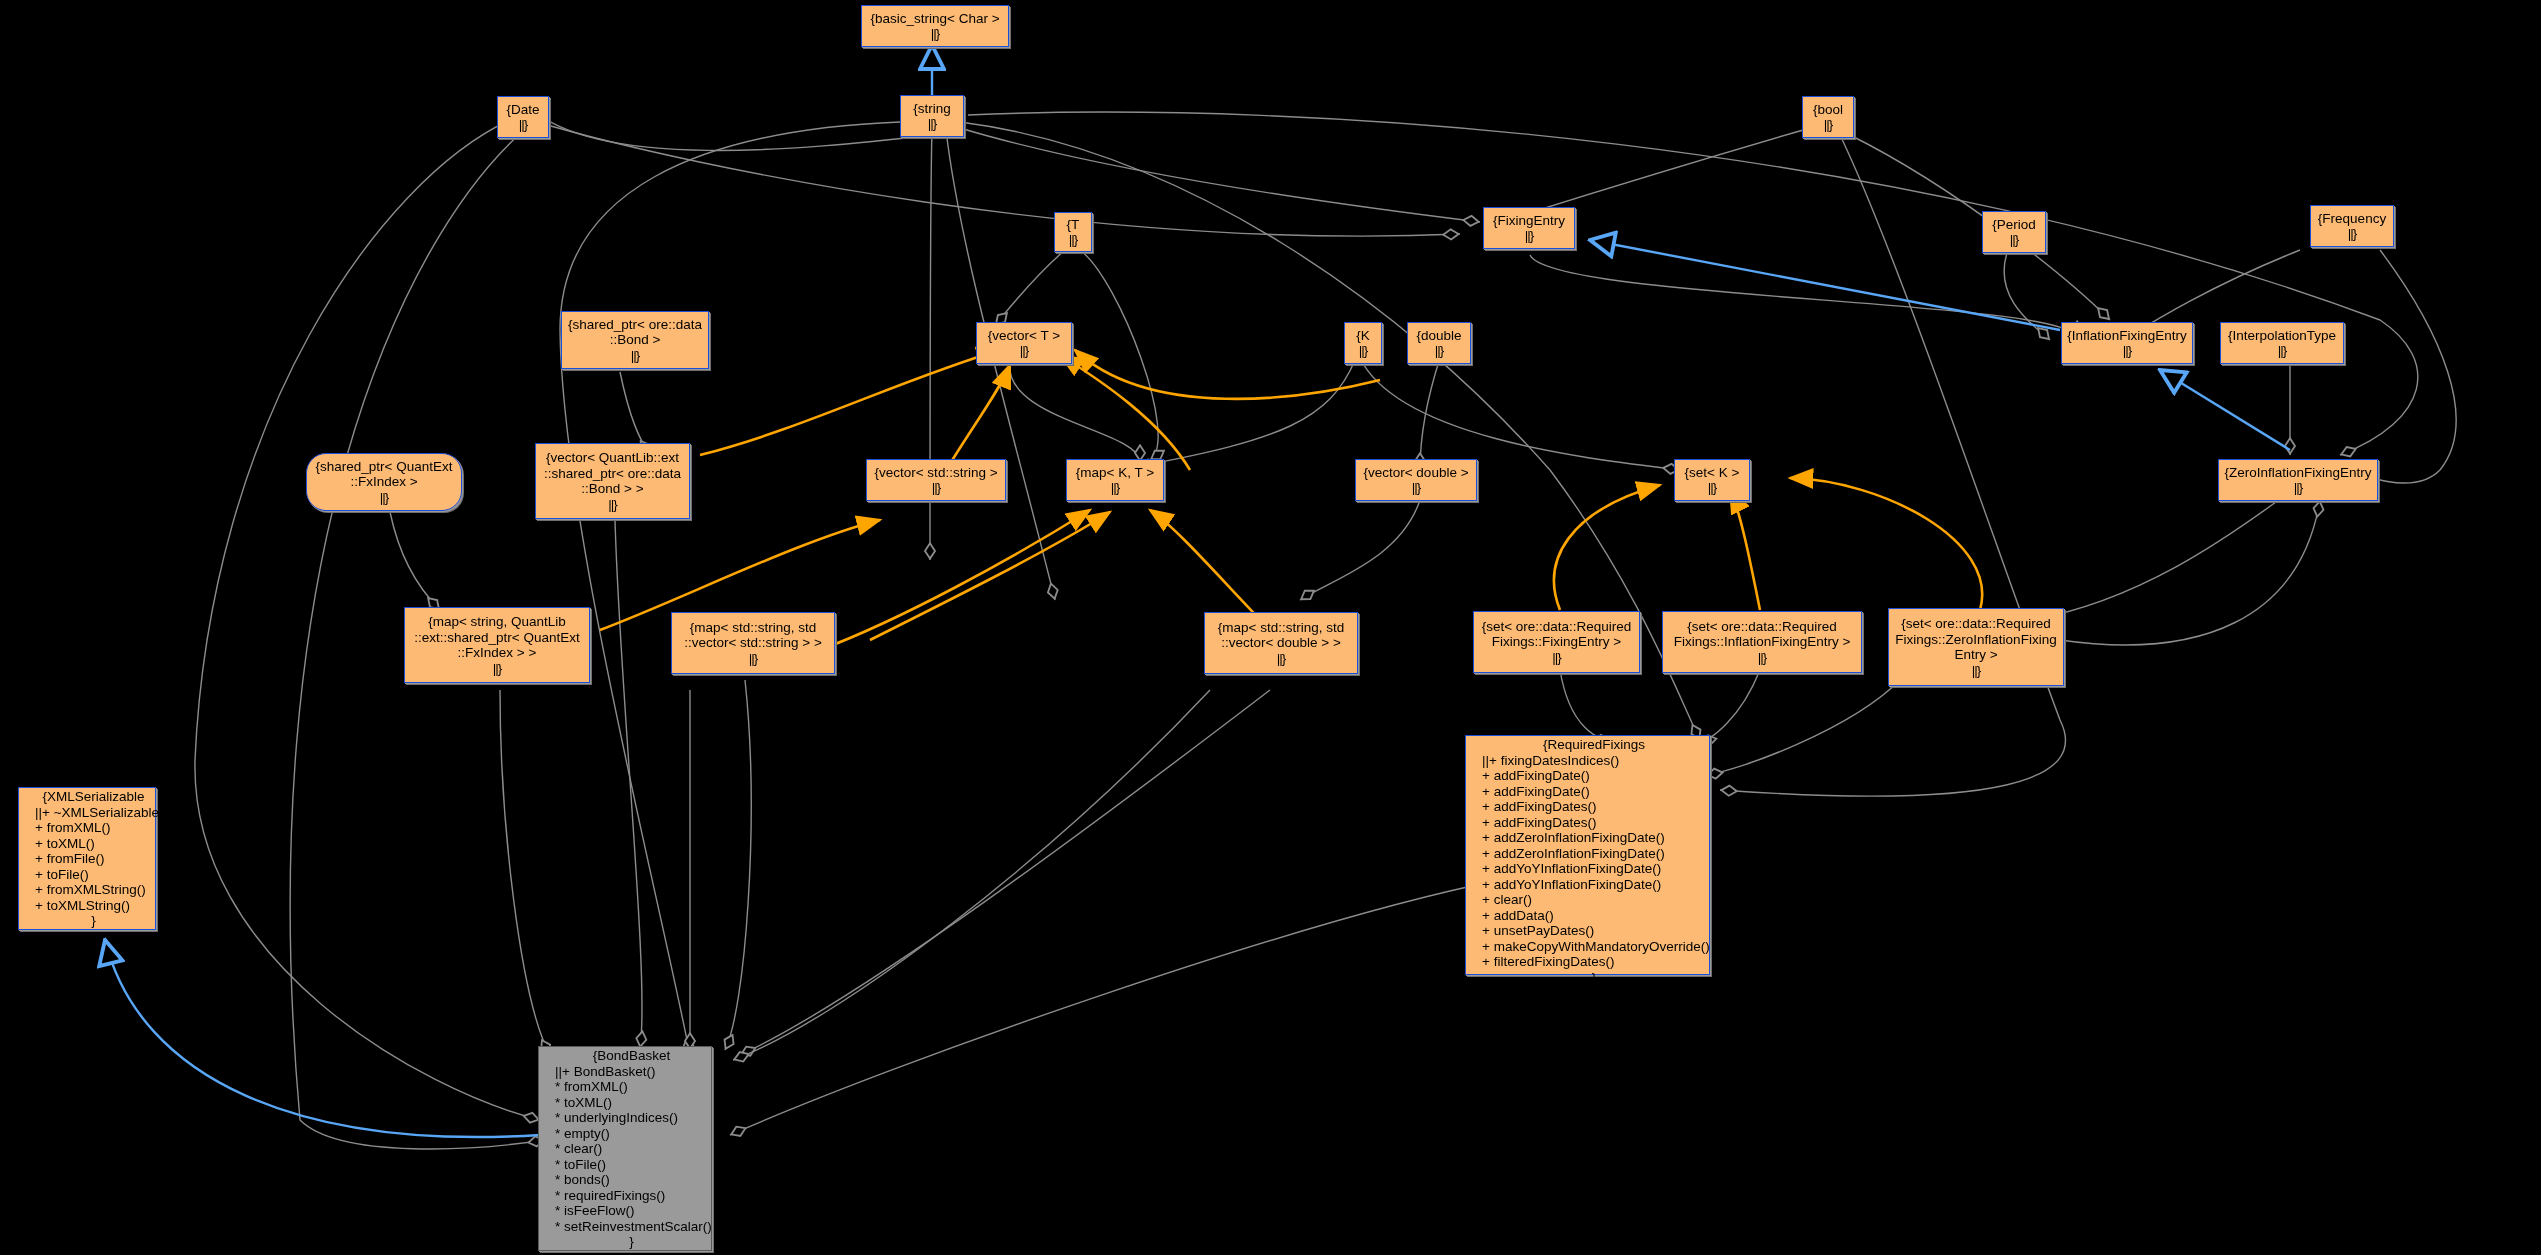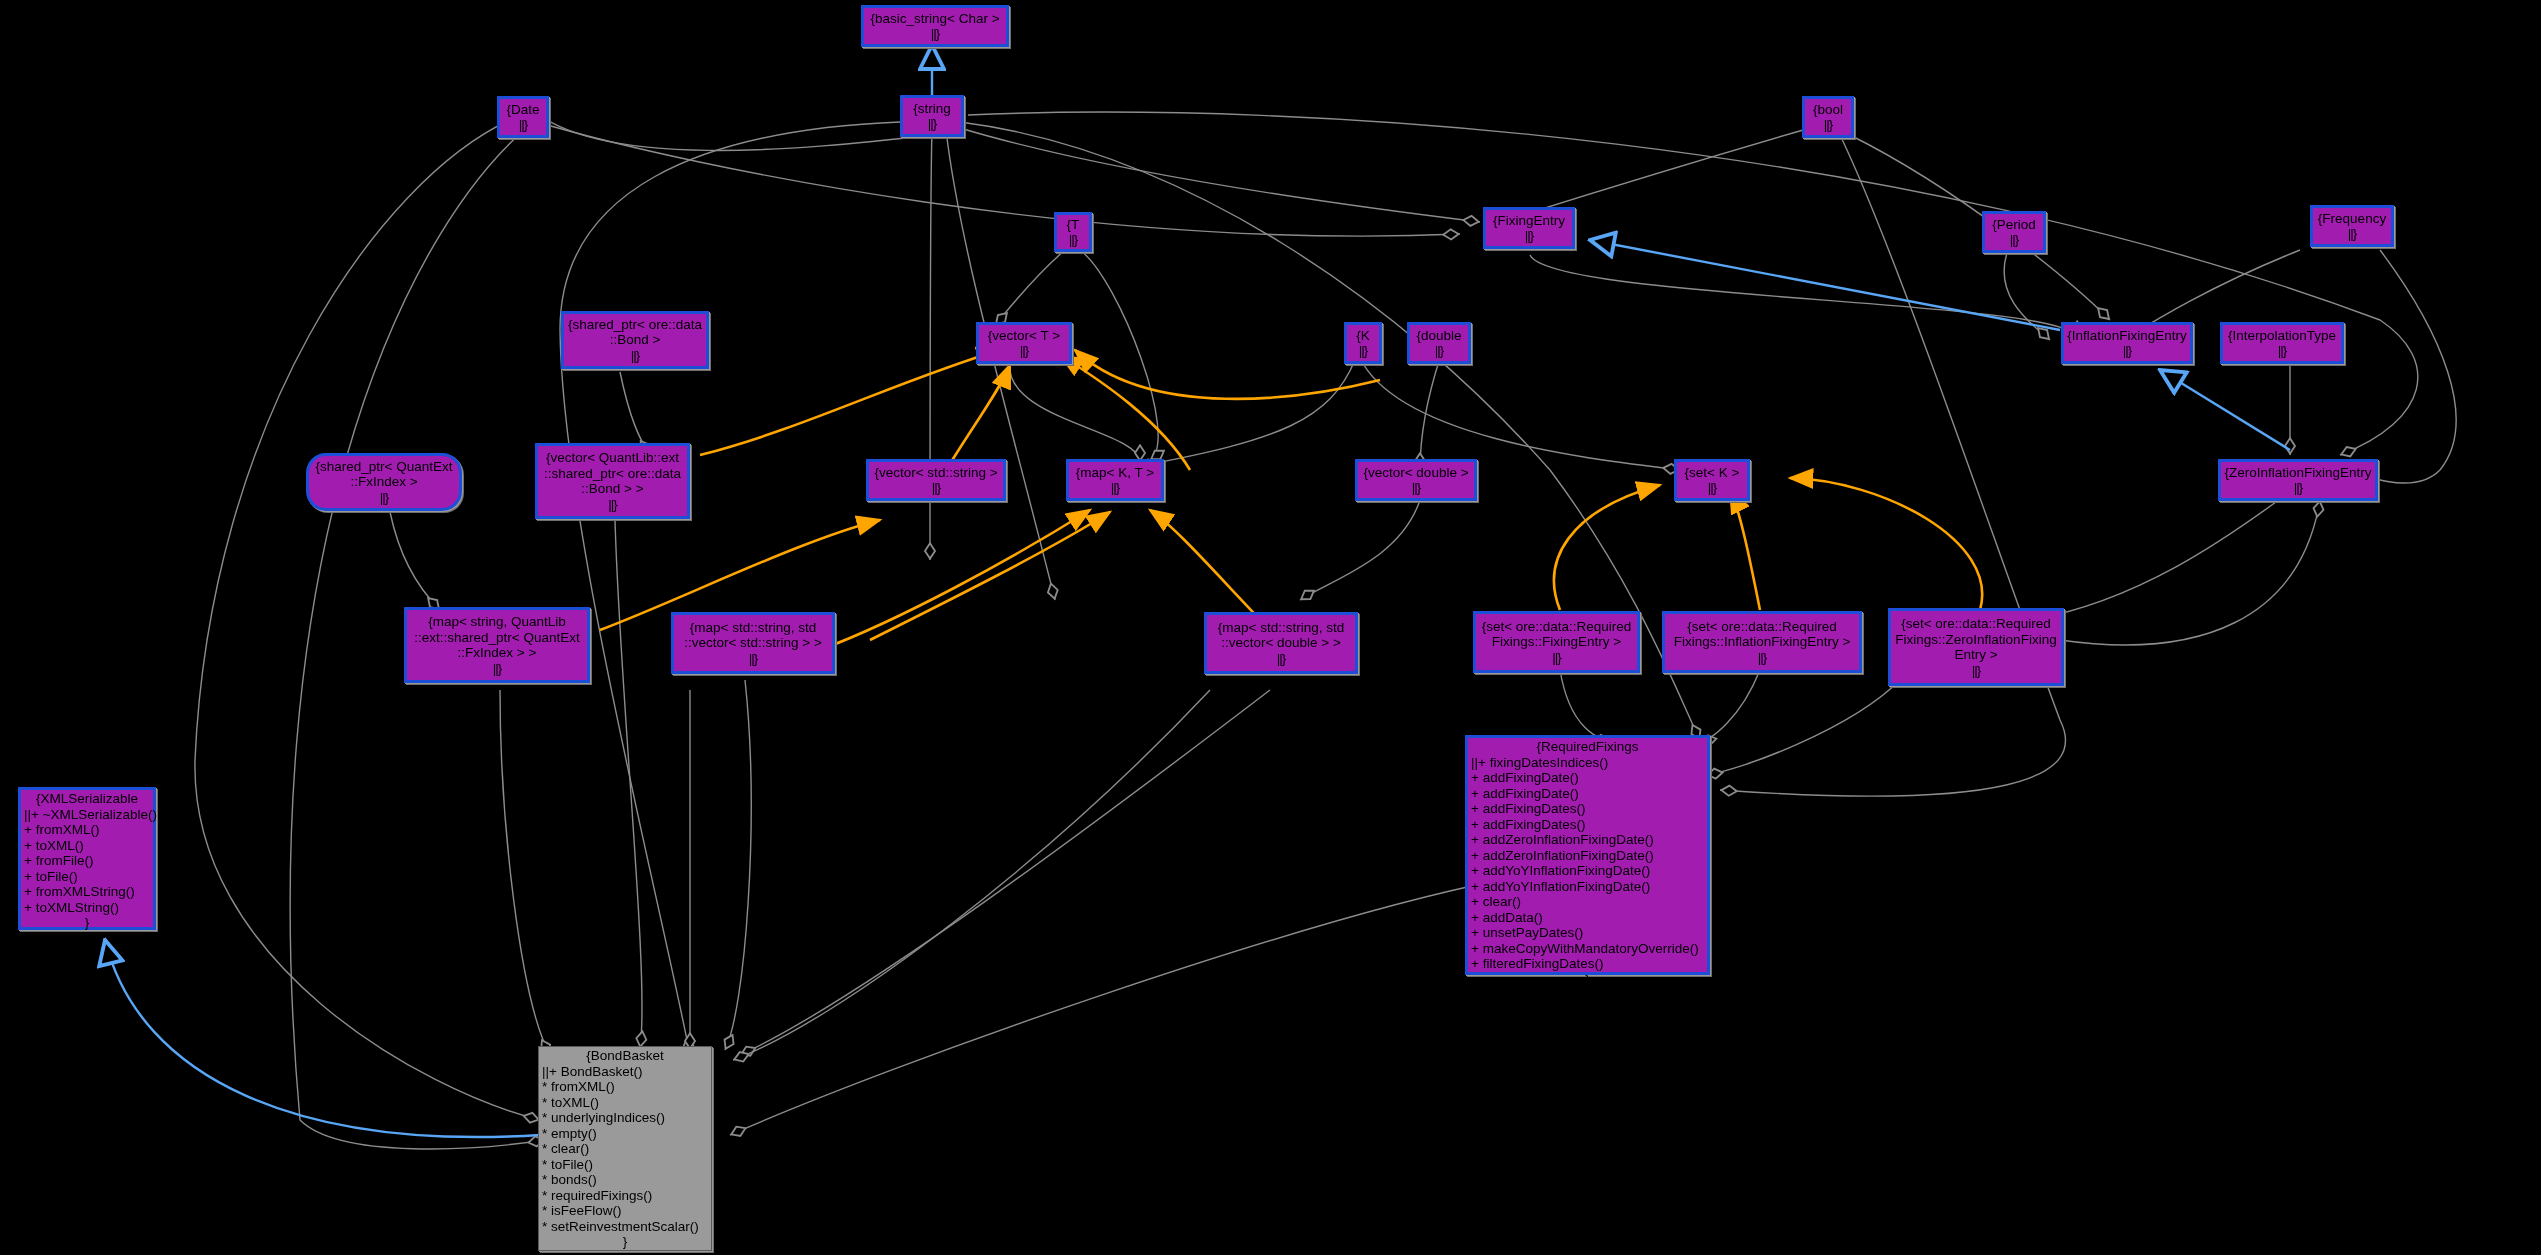--- a/index.html
+++ b/index.html
@@ -20,22 +20,22 @@
     position: absolute;
     left: 0;
     top: 0;
     width: 2541px;
     height: 1255px;
     pointer-events: none;
   }
   .node {
     position: absolute;
     box-sizing: border-box;
-    background: #a21caf;
-    border: 3px solid #1d4ed8;
+    background: #fdba74;
+    border: 1px solid #1d4ed8;
     box-shadow: 1px 1px 0 0 #9a9a9a, 2px 2px 0 0 #6e6e6e;
     color: #000000;
     font-size: 13.5px;
     line-height: 15.5px;
     display: flex;
     flex-direction: column;
     align-items: center;
     justify-content: center;
     text-align: center;
     padding: 2px 4px;
@@ -45,21 +45,21 @@
     background: #9a9a9a;
     border: 1px solid #5a5a5a;
   }
   .node .ttl {
     white-space: pre-line;
   }
   .node.detailed {
     align-items: stretch;
     justify-content: flex-start;
     text-align: left;
-    padding: 1px 3px 1px 3px;
+    padding: 1px 3px 1px 16px;
   }
   .node.detailed .ttl {
     text-align: center;
     display: block;
     width: 100%;
   }
   .node.detailed .members {
     display: block;
     width: 100%;
   }

